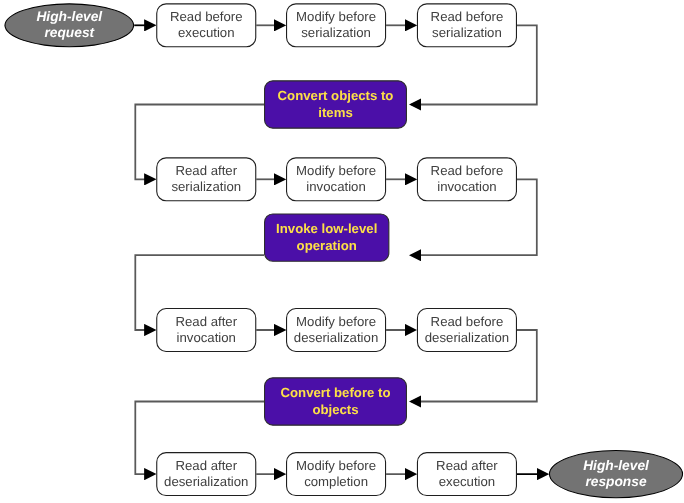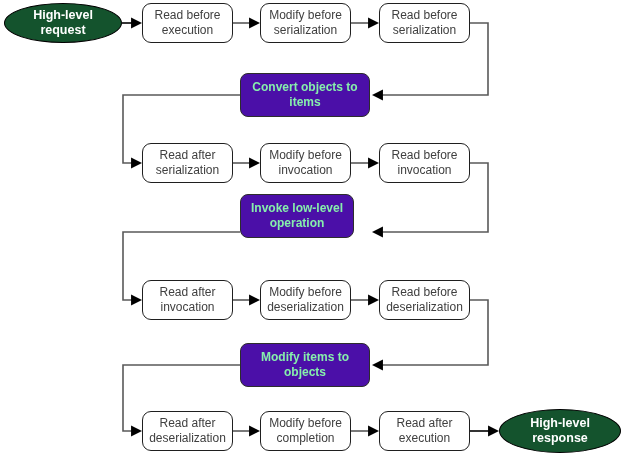--- a/index.html
+++ b/index.html
@@ -33,33 +33,34 @@
     border: 1.4px solid #1f1f1f;
     border-radius: 9px;
     color: #404040;
     font-size: 12px;
     line-height: 15px;
   }
   .node-purple {
     background: #4B0FA8;
     border: 1.5px solid #2d2d2d;
     border-radius: 8px;
-    color: #86efac;
+    color: #fde047;
     font-weight: bold;
     font-size: 12px;
     line-height: 15px;
   }
   .node-ellipse {
-    background: #14532d;
+    background: #737373;
     border: 1.7px solid #000000;
     border-radius: 50%;
     color: #ffffff;
     font-weight: bold;
     font-size: 12.5px;
     line-height: 15px;
+    font-style: italic;
   }
   
   #n-request   { left: 4px;   top: 3px;   width: 118px; height: 40px; }
   #n-r1c1      { left: 142px; top: 3px;   width: 91px;  height: 40px; }
   #n-r1c2      { left: 260px; top: 3px;   width: 91px;  height: 40px; }
   #n-r1c3      { left: 379px; top: 3px;   width: 91px;  height: 40px; }
   #n-purple1   { left: 240px; top: 73px;  width: 130px; height: 44px; }
   #n-r2c1      { left: 142px; top: 143px; width: 91px;  height: 40px; }
   #n-r2c2      { left: 260px; top: 143px; width: 91px;  height: 40px; }
   #n-r2c3      { left: 379px; top: 143px; width: 91px;  height: 40px; }
@@ -154,21 +155,21 @@
   <div id="n-r3c2" class="node node-box">
     <span class="label">Modify before
 deserialization</span>
   </div>
   <div id="n-r3c3" class="node node-box">
     <span class="label">Read before
 deserialization</span>
   </div>
 
   <div id="n-purple3" class="node node-purple">
-    <span class="label">Modify items to
+    <span class="label">Convert before to
 objects</span>
   </div>
 
   <div id="n-r4c1" class="node node-box">
     <span class="label">Read after
 deserialization</span>
   </div>
   <div id="n-r4c2" class="node node-box">
     <span class="label">Modify before
 completion</span>

